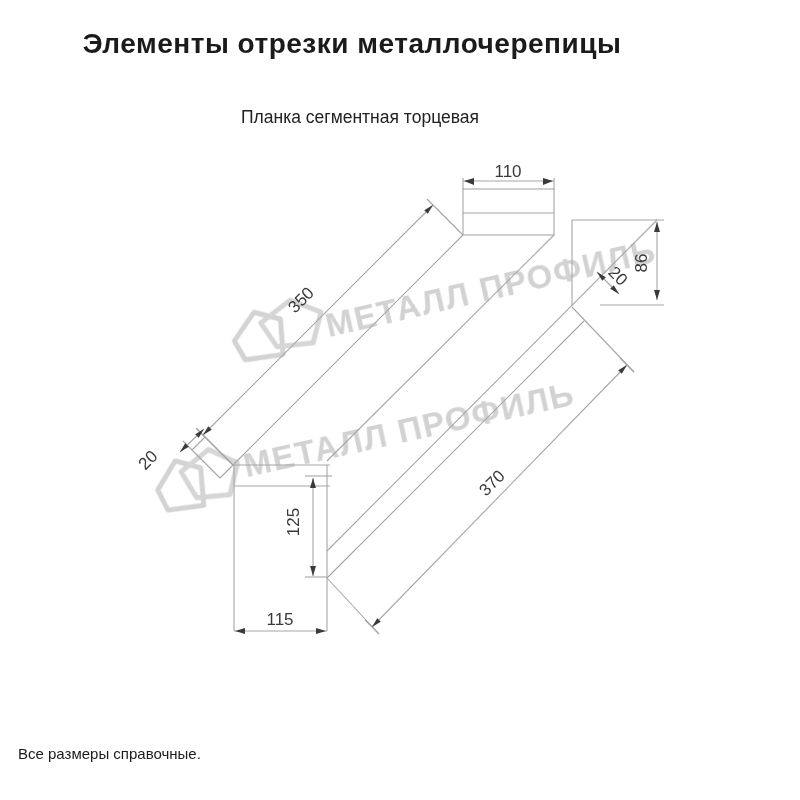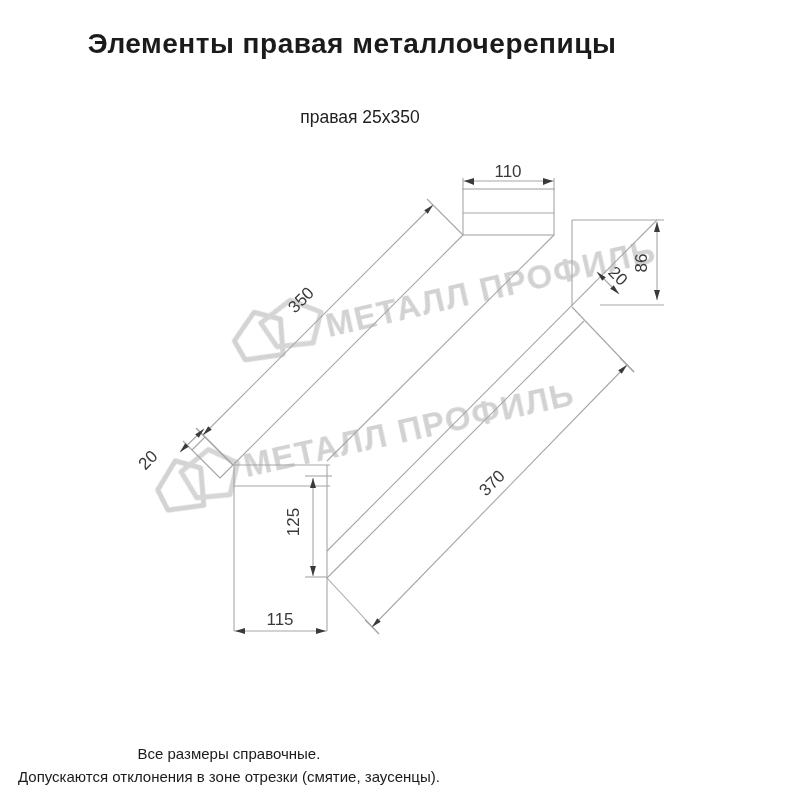--- a/index.html
+++ b/index.html
@@ -132,21 +132,20 @@
   <text x="508" y="177" text-anchor="middle">110</text>
   <text x="647" y="263" text-anchor="middle" transform="rotate(-90 647 263)">86</text>
   <text x="614" y="280" text-anchor="middle" transform="rotate(45 614 280)">20</text>
   <text x="305" y="304" text-anchor="middle" transform="rotate(-45 305 304)" font-size="19">350</text>
   <text x="152" y="464" text-anchor="middle" transform="rotate(-45 152 464)">20</text>
   <text x="496" y="487" text-anchor="middle" transform="rotate(-45 496 487)" font-size="19">370</text>
   <text x="299" y="522" text-anchor="middle" transform="rotate(-90 299 522)">125</text>
   <text x="280" y="625" text-anchor="middle">115</text>
 </svg>
 
-<div class="page-title">Элементы правая металлочерепицы</div>
+<div class="page-title">Элементы отрезки металлочерепицы</div>
 <div class="subtitle">
-  <div>правая 25х350</div>
+  <div>Планка сегментная торцевая</div>
 </div>
 
 <div class="footnote">
   <div>Все размеры справочные.</div>
-  <div>Допускаются отклонения в зоне отрезки (смятие, заусенцы).</div>
 </div>
 
 </body></html>

